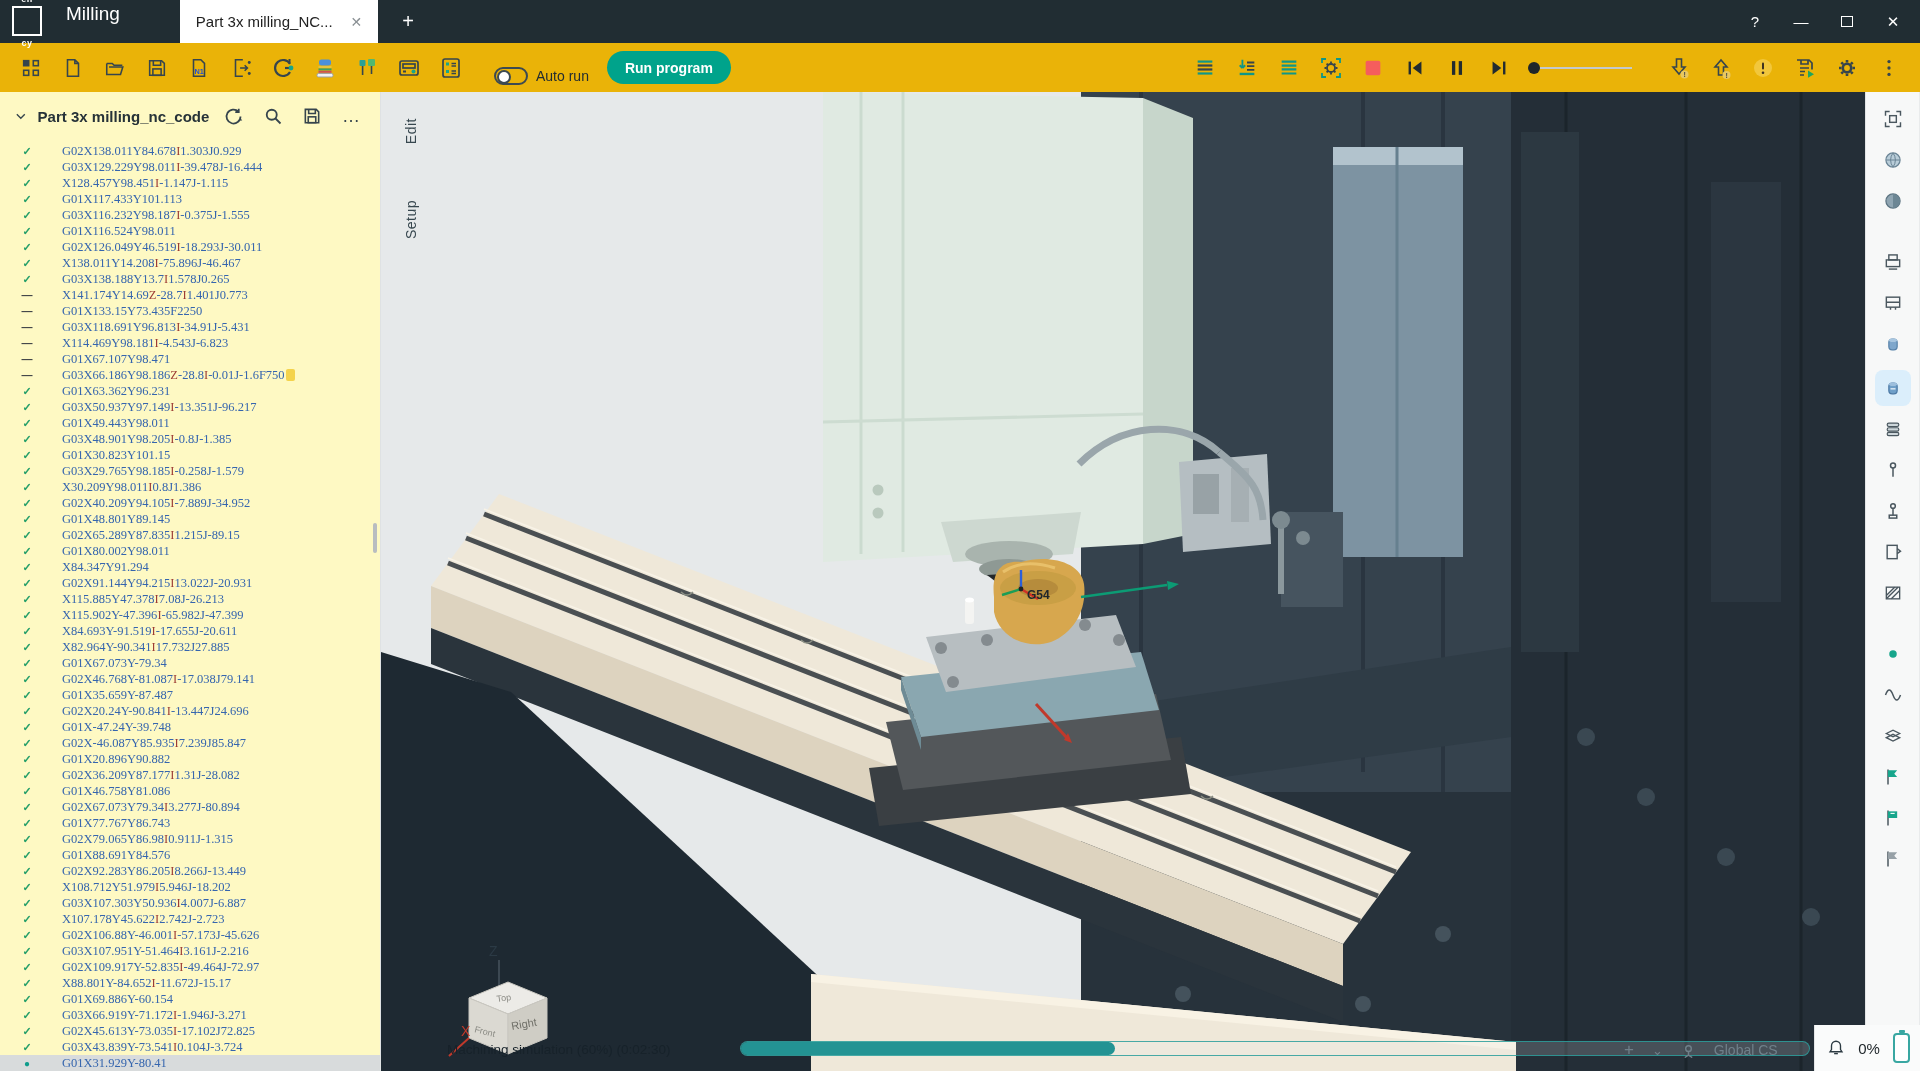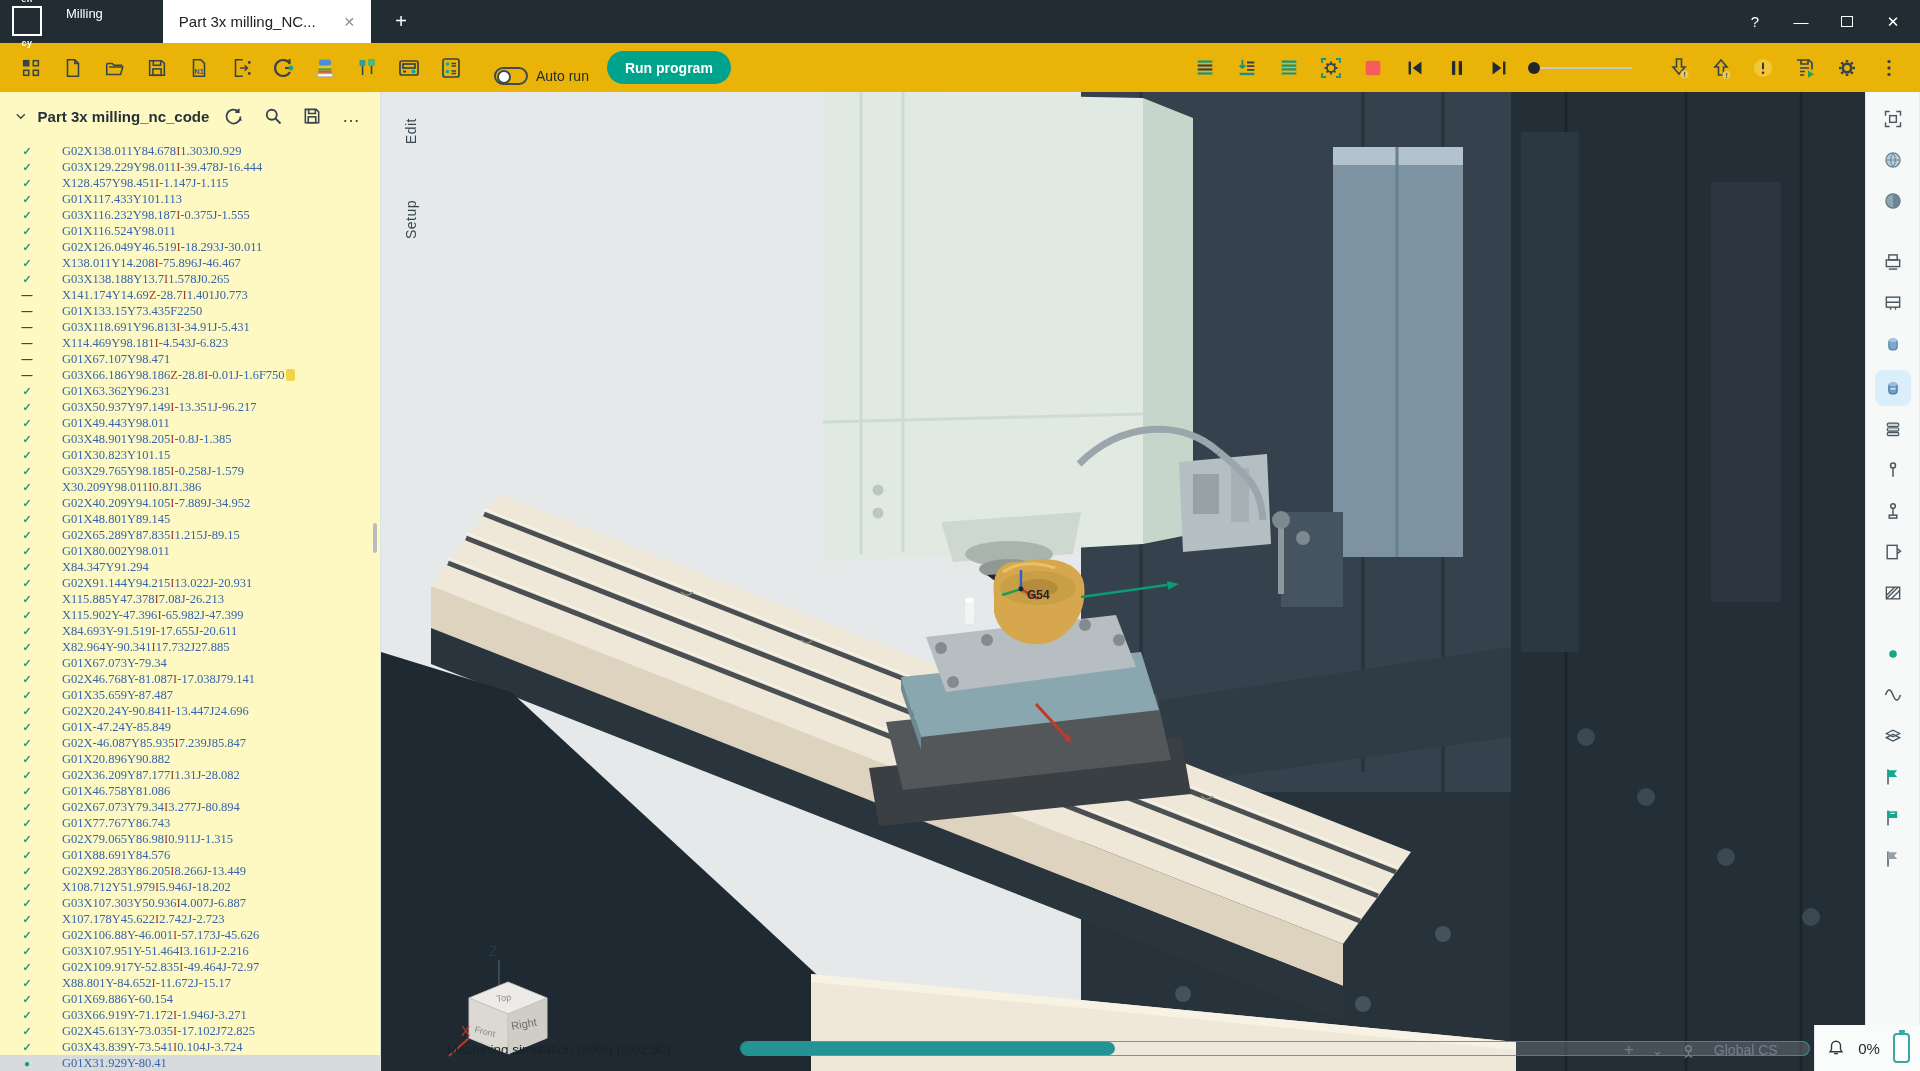--- a/index.html
+++ b/index.html
@@ -3,22 +3,22 @@
 <meta charset="utf-8">
 <style>
   * { margin:0; padding:0; box-sizing:border-box; }
   html,body { width:1920px; height:1071px; overflow:hidden; background:#e9ebec;
     font-family:"Liberation Sans", sans-serif; }
   
   .titlebar { position:relative; height:43px; background:#212d33; display:flex; align-items:stretch; color:#fff; }
   .logo { width:30px; height:30px; margin:6px 10px 0 12px; border:2px solid #fff; border-radius:0;
     display:flex; flex-direction:column; align-items:center; justify-content:center;
     font-size:9px; font-weight:bold; line-height:8px; letter-spacing:.5px;gap:36px; }
-  .apptab { display:flex; align-items:center; padding:0 60px 16px 14px; font-size:13px; }
-  .doctab { background:#fff; color:#222; display:flex; align-items:center; gap:28px; padding:0 16px; font-size:15px; min-width:188px; }
+  .apptab { display:flex; align-items:center; padding:0 60px 16px 14px; font-size:19px; }
+  .doctab { background:#fff; color:#222; display:flex; align-items:center; gap:18px; padding:0 16px; font-size:15px; min-width:188px; }
   .doctab .x { color:#8a9094; font-size:14px; cursor:pointer; }
   .newtab { display:flex; align-items:center; padding:0 24px; font-size:20px; }
   .winbtns { margin-left:auto; display:flex; align-items:center; gap:8px; padding-right:8px; }
   .winbtn { width:38px; height:30px; display:flex; align-items:center; justify-content:center; font-size:15px; color:#fff; }
   .maxglyph { width:12px; height:11px; border:1.5px solid #fff; }
   
   .toolbar { height:49px; background:#eab308; display:flex; align-items:center; padding:0 10px; }
   .tbi { width:36px; height:36px; display:flex; align-items:center; justify-content:center; border-radius:6px; margin:0 3px; }
   .tbi svg { display:block; }
   .autorun { display:flex; align-items:center; gap:8px; margin:16px 10px 0 22px; font-size:14px; color:#222c31; }
@@ -485,21 +485,21 @@
         <div class="crow">
           <span class="st ok">✓</span>
           <span class="ctx">G01X35.659Y-87.487</span>
         </div>
         <div class="crow">
           <span class="st ok">✓</span>
           <span class="ctx">G02X20.24Y-90.841<b class="addr">I</b>-13.447J24.696</span>
         </div>
         <div class="crow">
           <span class="st ok">✓</span>
-          <span class="ctx">G01X-47.24Y-85.849</span>
+          <span class="ctx">G01X-47.24Y-39.748</span>
         </div>
         <div class="crow">
           <span class="st ok">✓</span>
           <span class="ctx">G02X-46.087Y85.935<b class="addr">I</b>7.239J85.847</span>
         </div>
         <div class="crow">
           <span class="st ok">✓</span>
           <span class="ctx">G01X20.896Y90.882</span>
         </div>
         <div class="crow">

